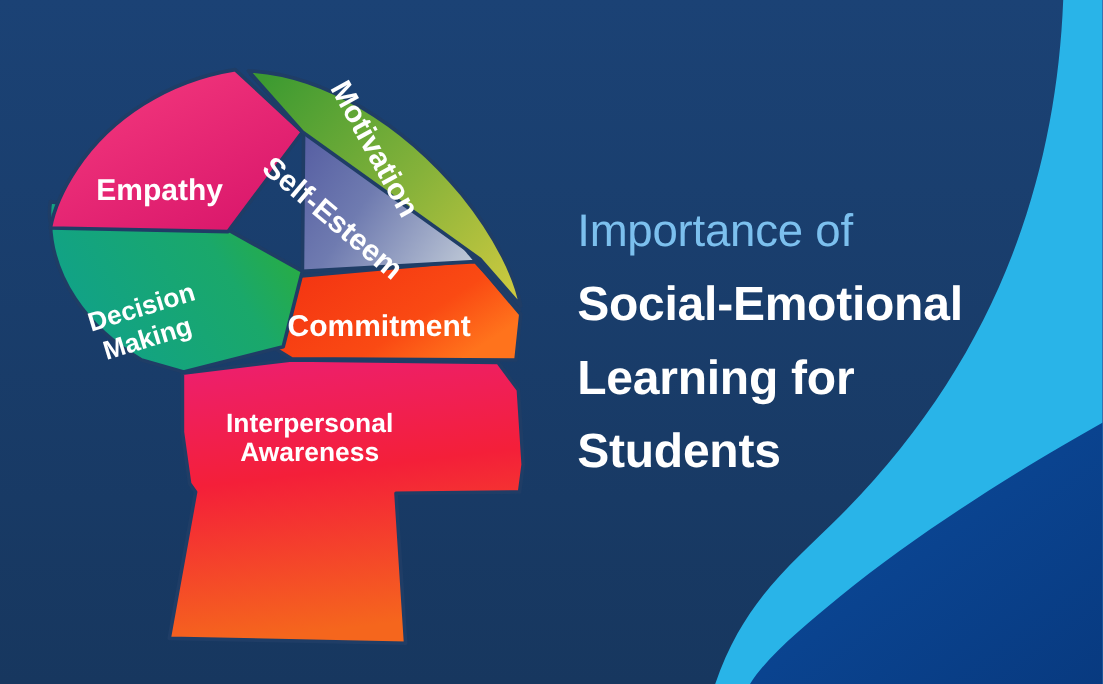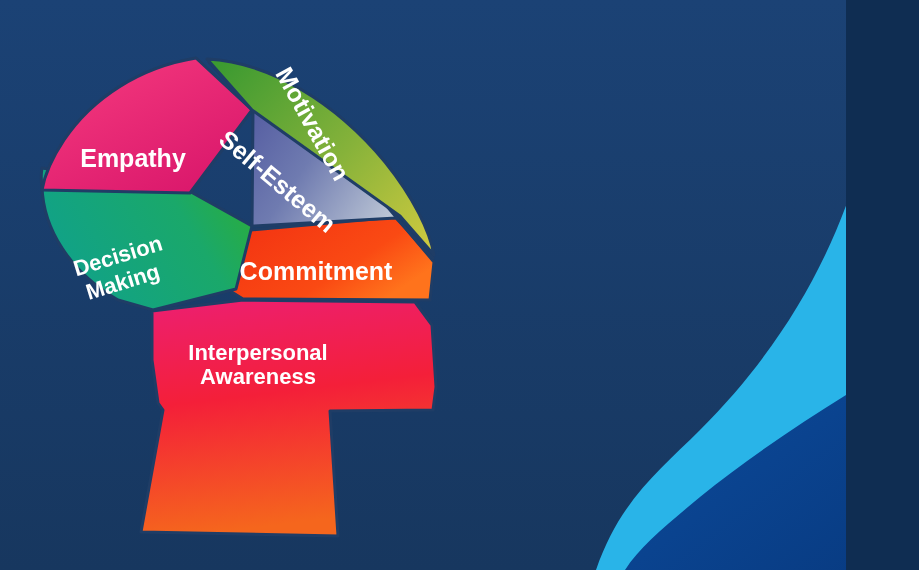--- a/index.html
+++ b/index.html
@@ -2,21 +2,21 @@
 <html><head>
 <meta charset="utf-8">
 <style>
   html, body {
     margin: 0;
     padding: 0;
     background: #0f2d52;
   }
   #slide {
     position: relative;
-    width: 846px;
+    width: 919px;
     height: 570px;
     overflow: hidden;
     background: #a21caf;
     font-family: "Liberation Sans", sans-serif;
     text-decoration: underline;
     -webkit-font-smoothing: antialiased;
   }
   #bg-layer, #head-layer {
     position: absolute;
     inset: 0;
@@ -141,14 +141,20 @@
       <text x="120" y="263" font-size="22" transform="rotate(-17 120 263)">Decision</text>
       <text x="125" y="289" font-size="22" transform="rotate(-17 125 289)">Making</text>
 
       <text x="316" y="280" font-size="25">Commitment</text>
 
       <text x="258" y="360" font-size="22">Interpersonal</text>
       <text x="258" y="384" font-size="22">Awareness</text>
     </g>
   </svg>
 
+  <div id="text-block">
+    <span class="tline sub">Importance of</span>
+    <span class="tline main">Social-Emotional</span>
+    <span class="tline main">Learning for</span>
+    <span class="tline main">Students</span>
+  </div>
 
 </div>
 
 </body></html>

